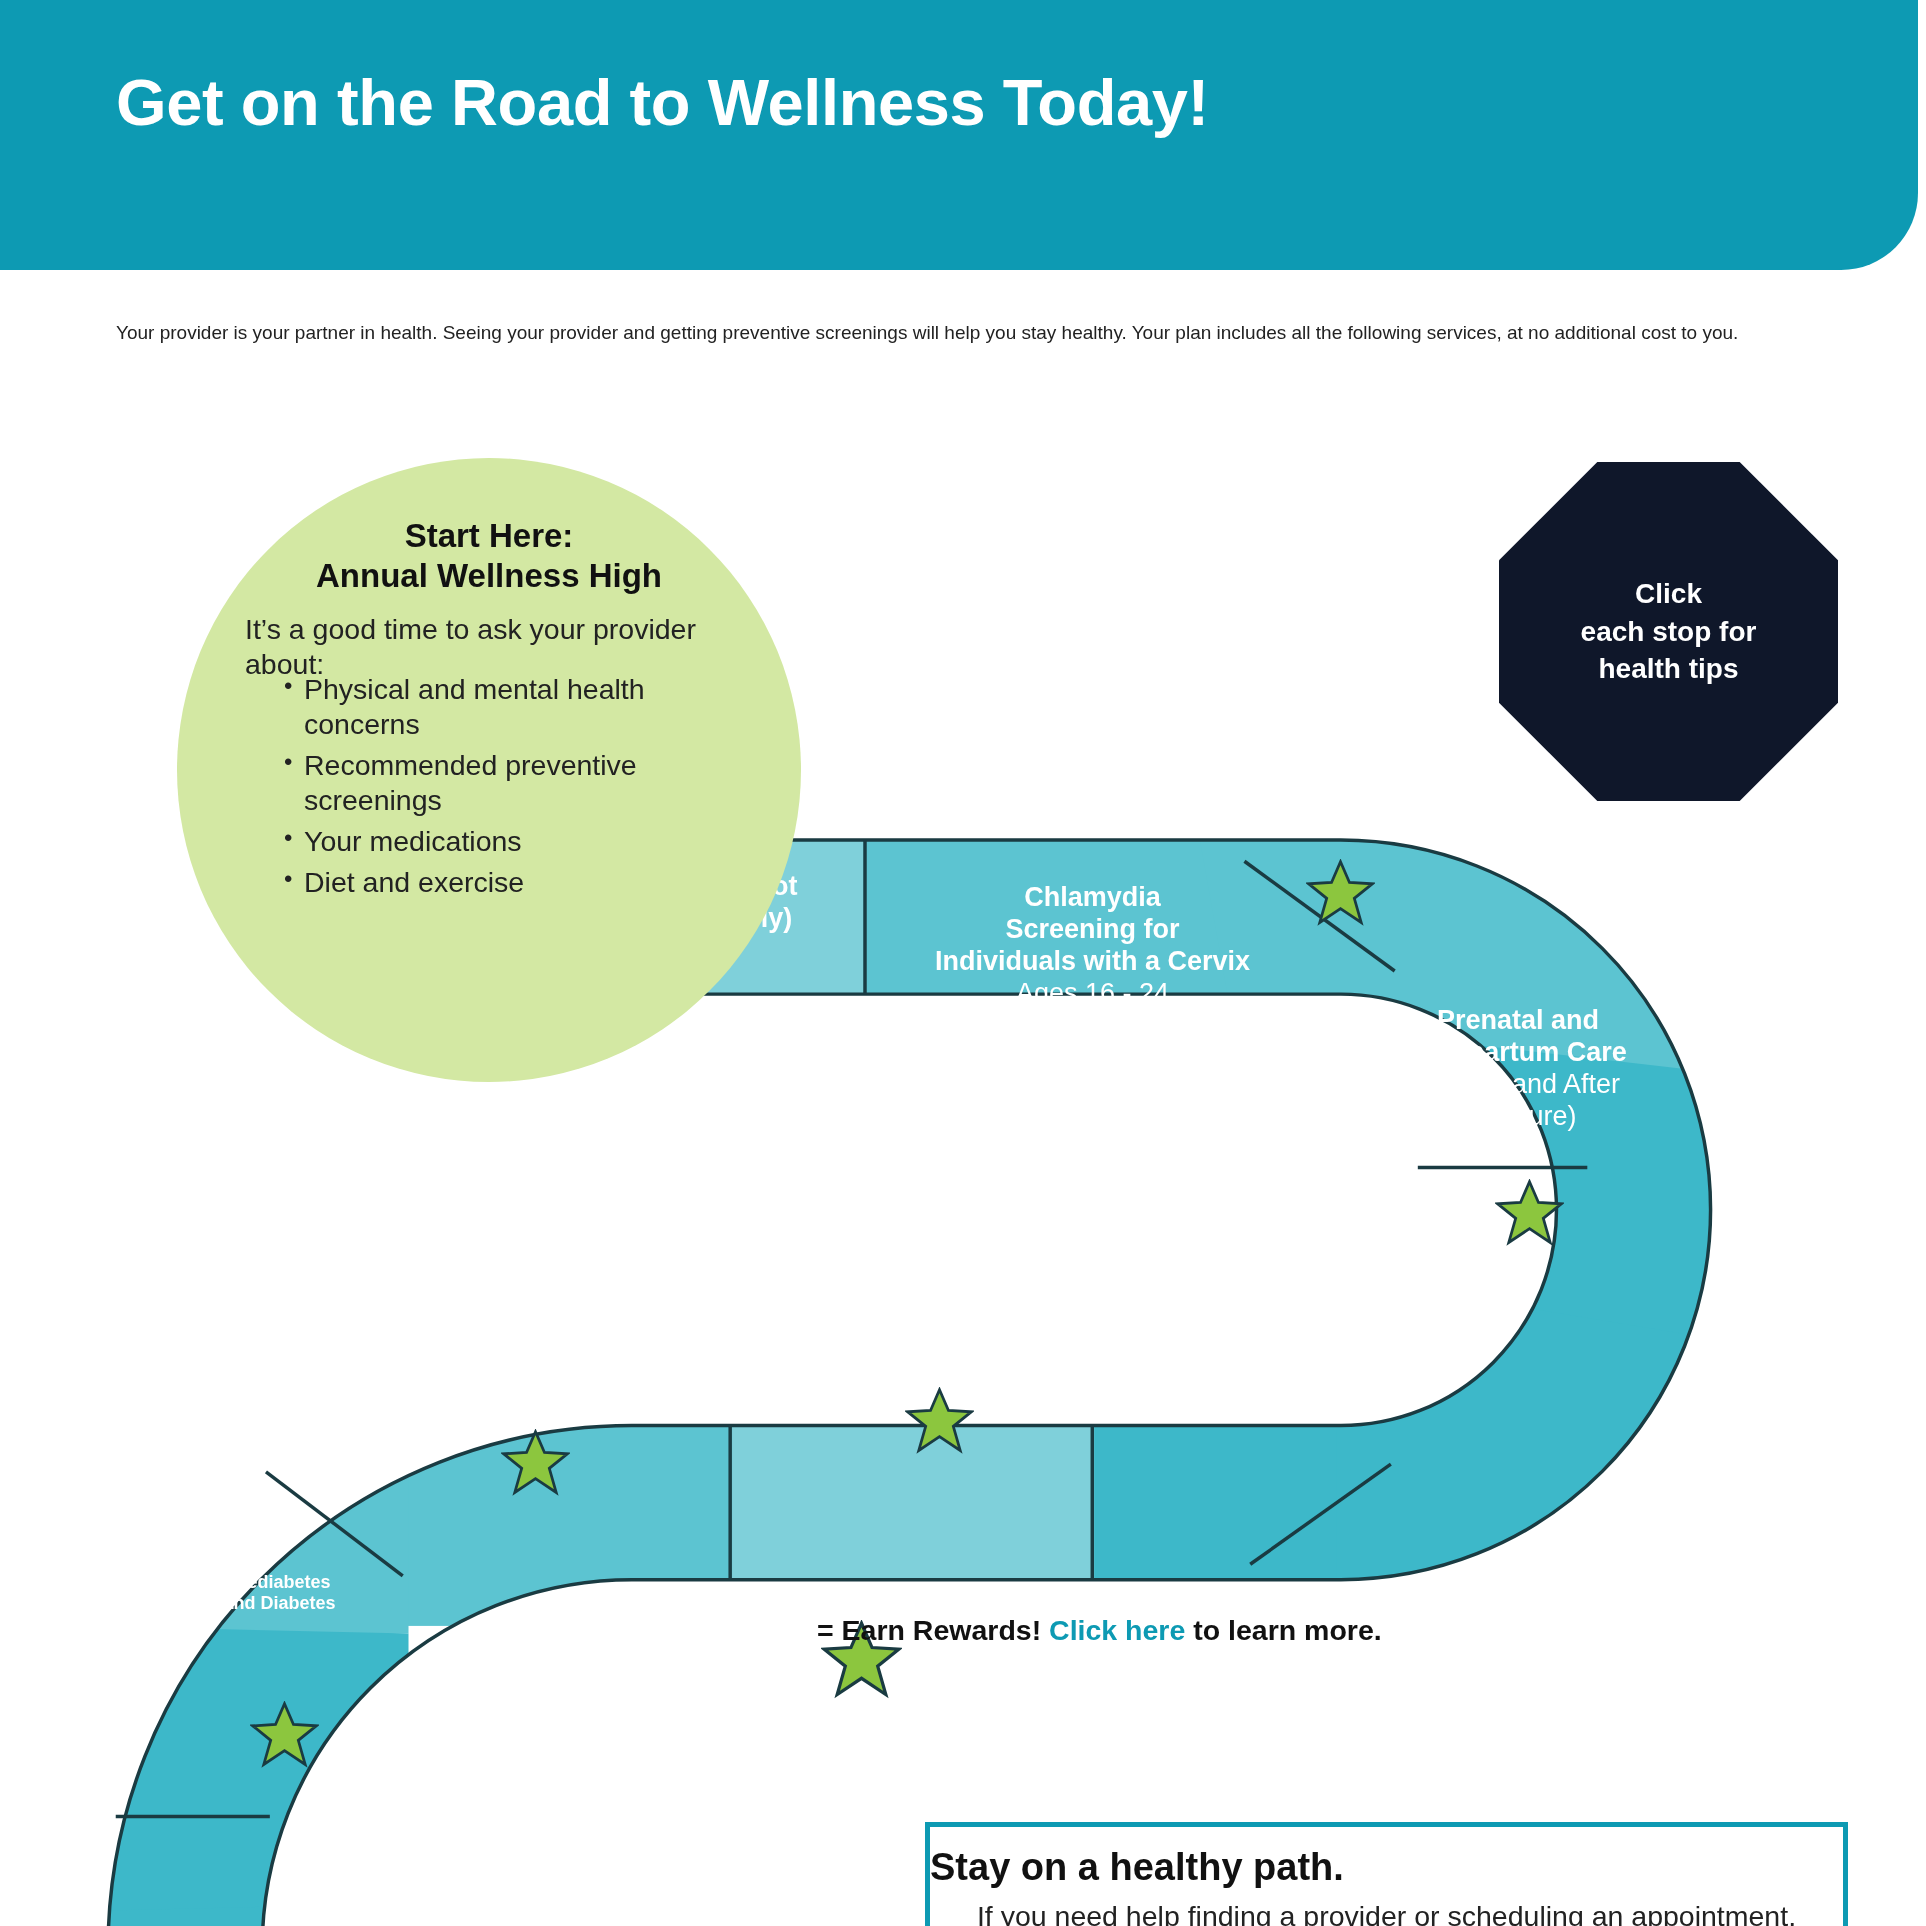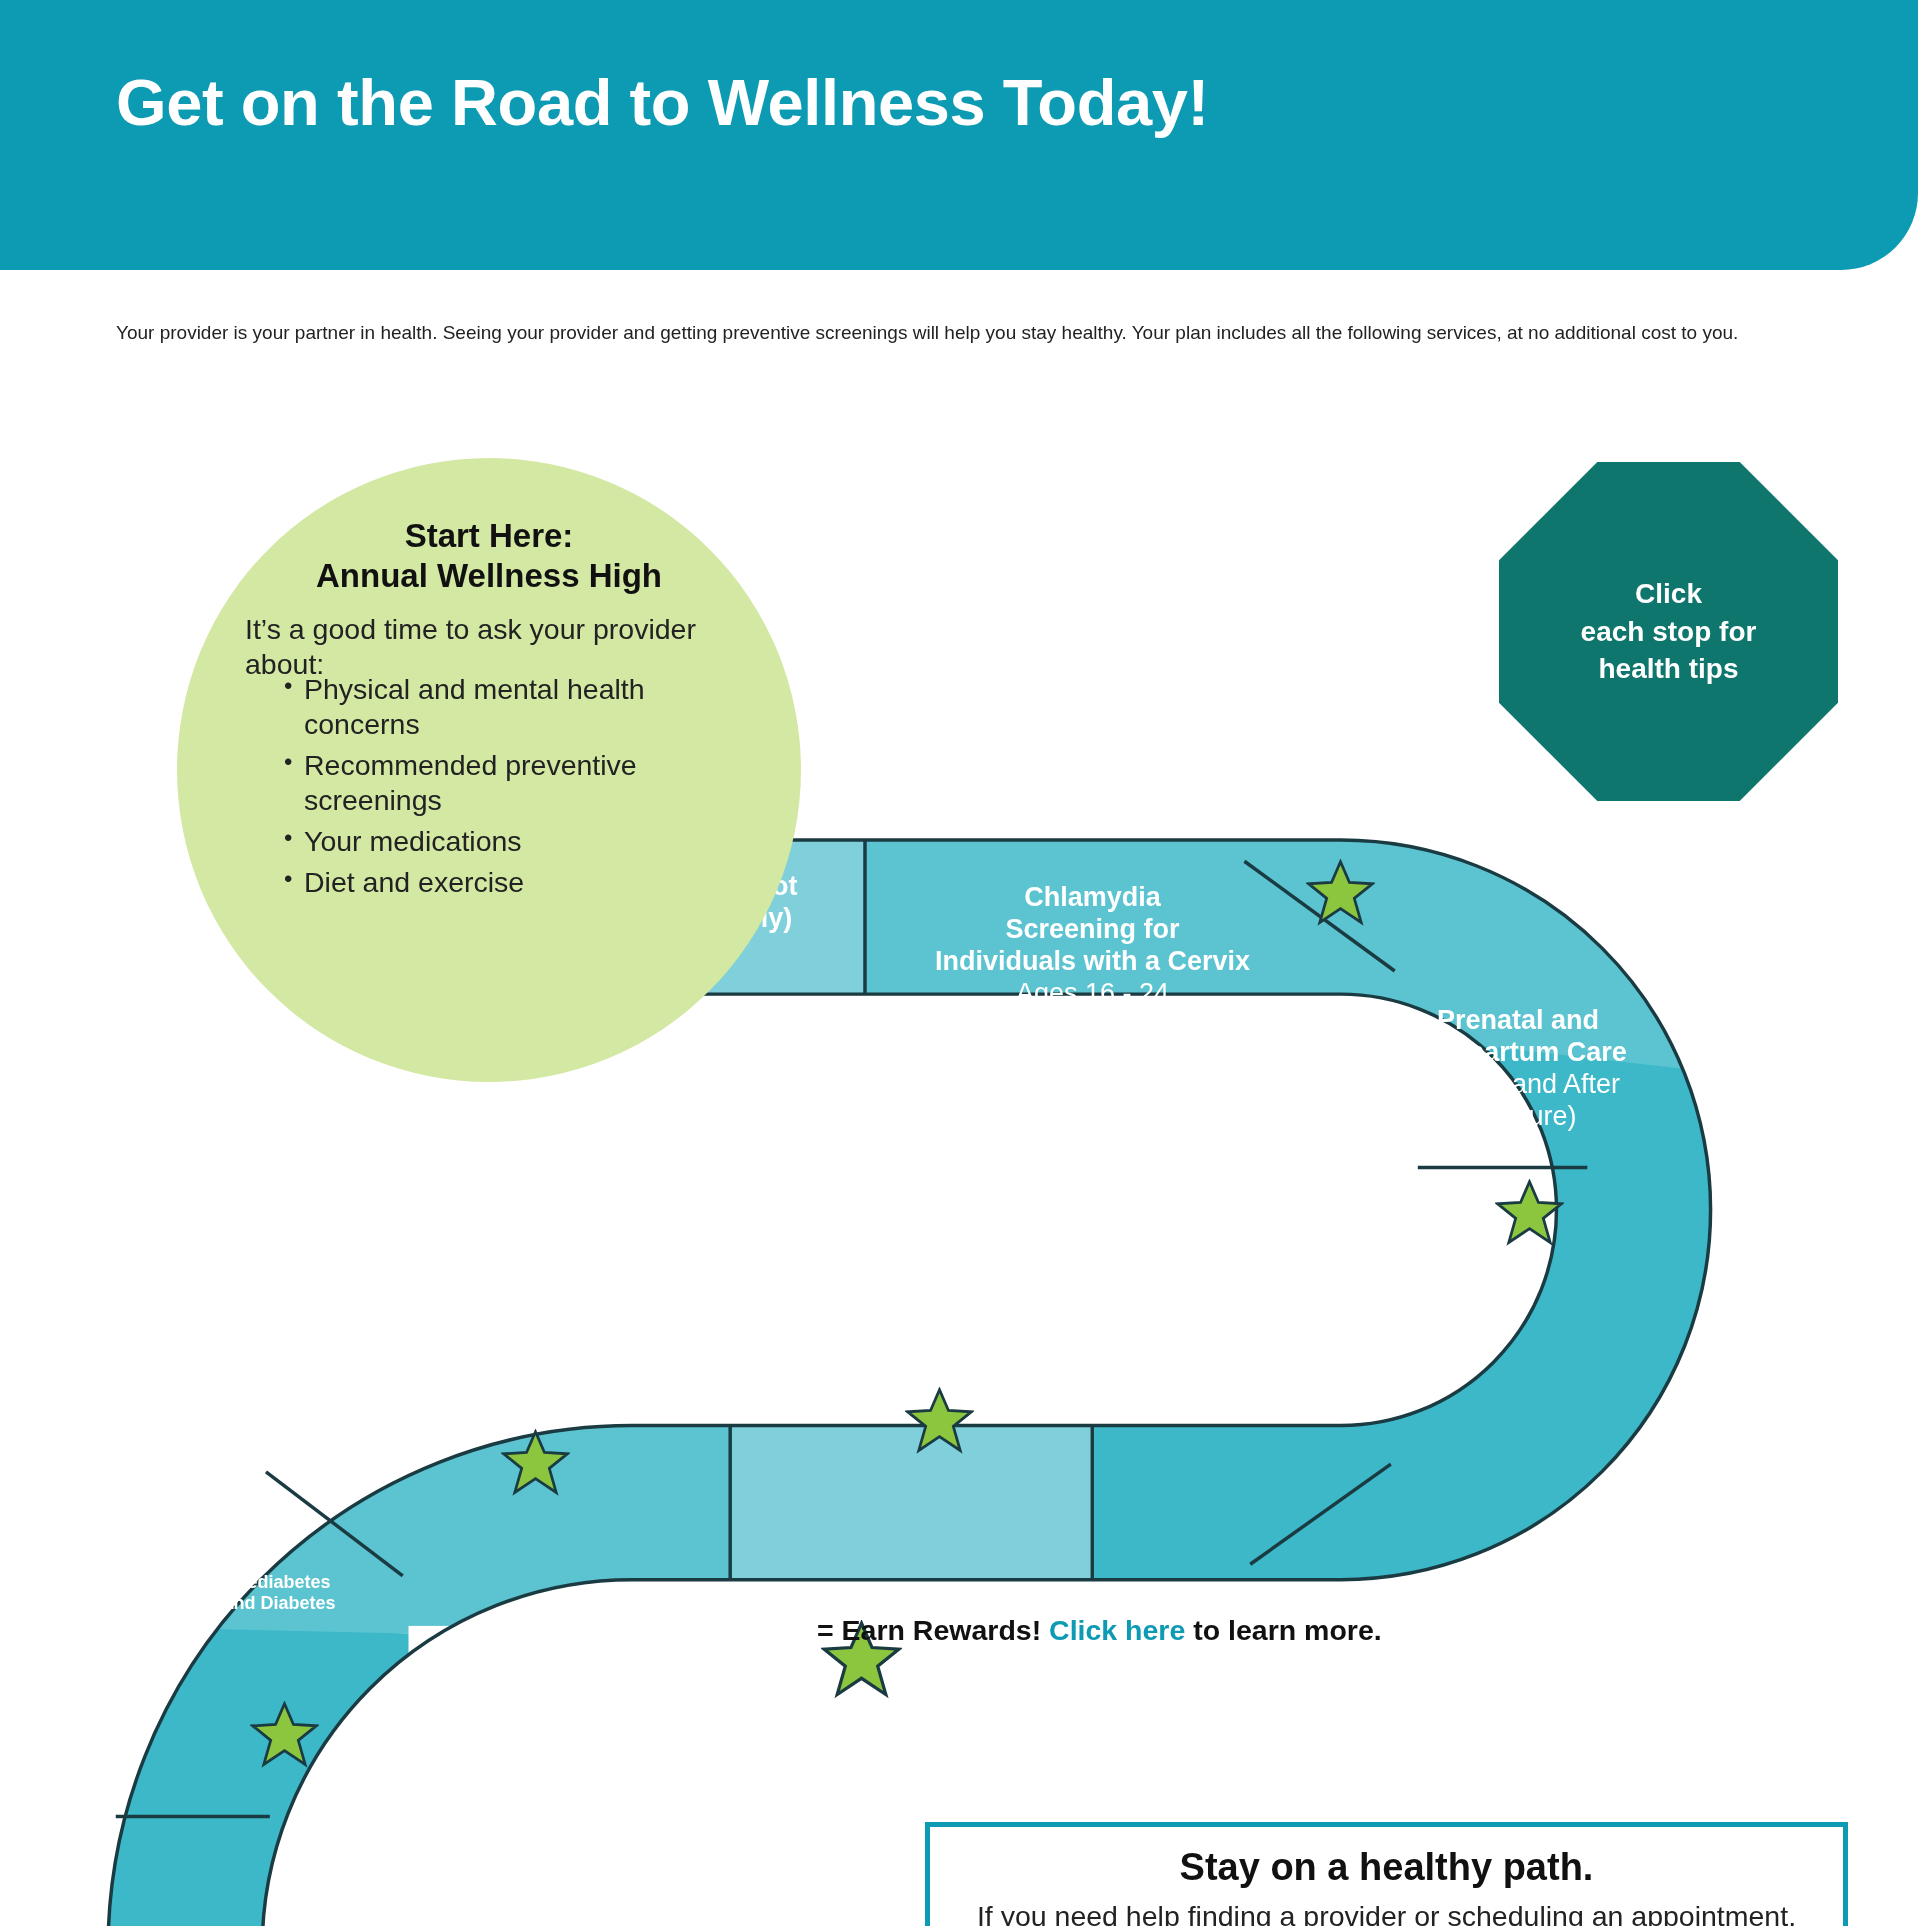--- a/index.html
+++ b/index.html
@@ -57,21 +57,21 @@
   }
   .start-list li { position:relative; padding-left:27px; margin-bottom:5.4px; }
   .start-list li:before {
     content:"\2022"; position:absolute; left:7px; top:-0.8px; font-size:24px;
   }
 
   
   .octagon {
     position:absolute; left:1499px; top:462px;
     width:339px; height:339px;
-    background:#0f766e;
+    background:#0f172a;
     clip-path:polygon(29% 0%, 71% 0%, 100% 29%, 100% 71%, 71% 100%, 29% 100%, 0% 71%, 0% 29%);
     color:#ffffff;
     display:flex; align-items:center; justify-content:center;
     z-index:7;
   }
   .octagon-text {
     text-align:center; font-size:28px; font-weight:bold; line-height:1.34;
   }
 
   
@@ -101,21 +101,21 @@
   .legend a { color:#0d9ab3; text-decoration:none; }
 
   
   .callout {
     position:absolute; left:925px; top:1822px;
     width:913px; height:339px;
     border:5.4px solid #0d9ab3; background:#ffffff;
     z-index:8;
   }
   .callout-title {
-    margin-top:19px; text-align:center;
+    margin-top:19px; 
     font-size:38px; font-weight:bold; color:#111;
   }
   .callout-body {
     margin-top:9.2px; padding:0 27px; text-align:center;
     font-size:28.5px; line-height:1.3; color:#222;
   }
 </style>
 </head>
 <body>
 

